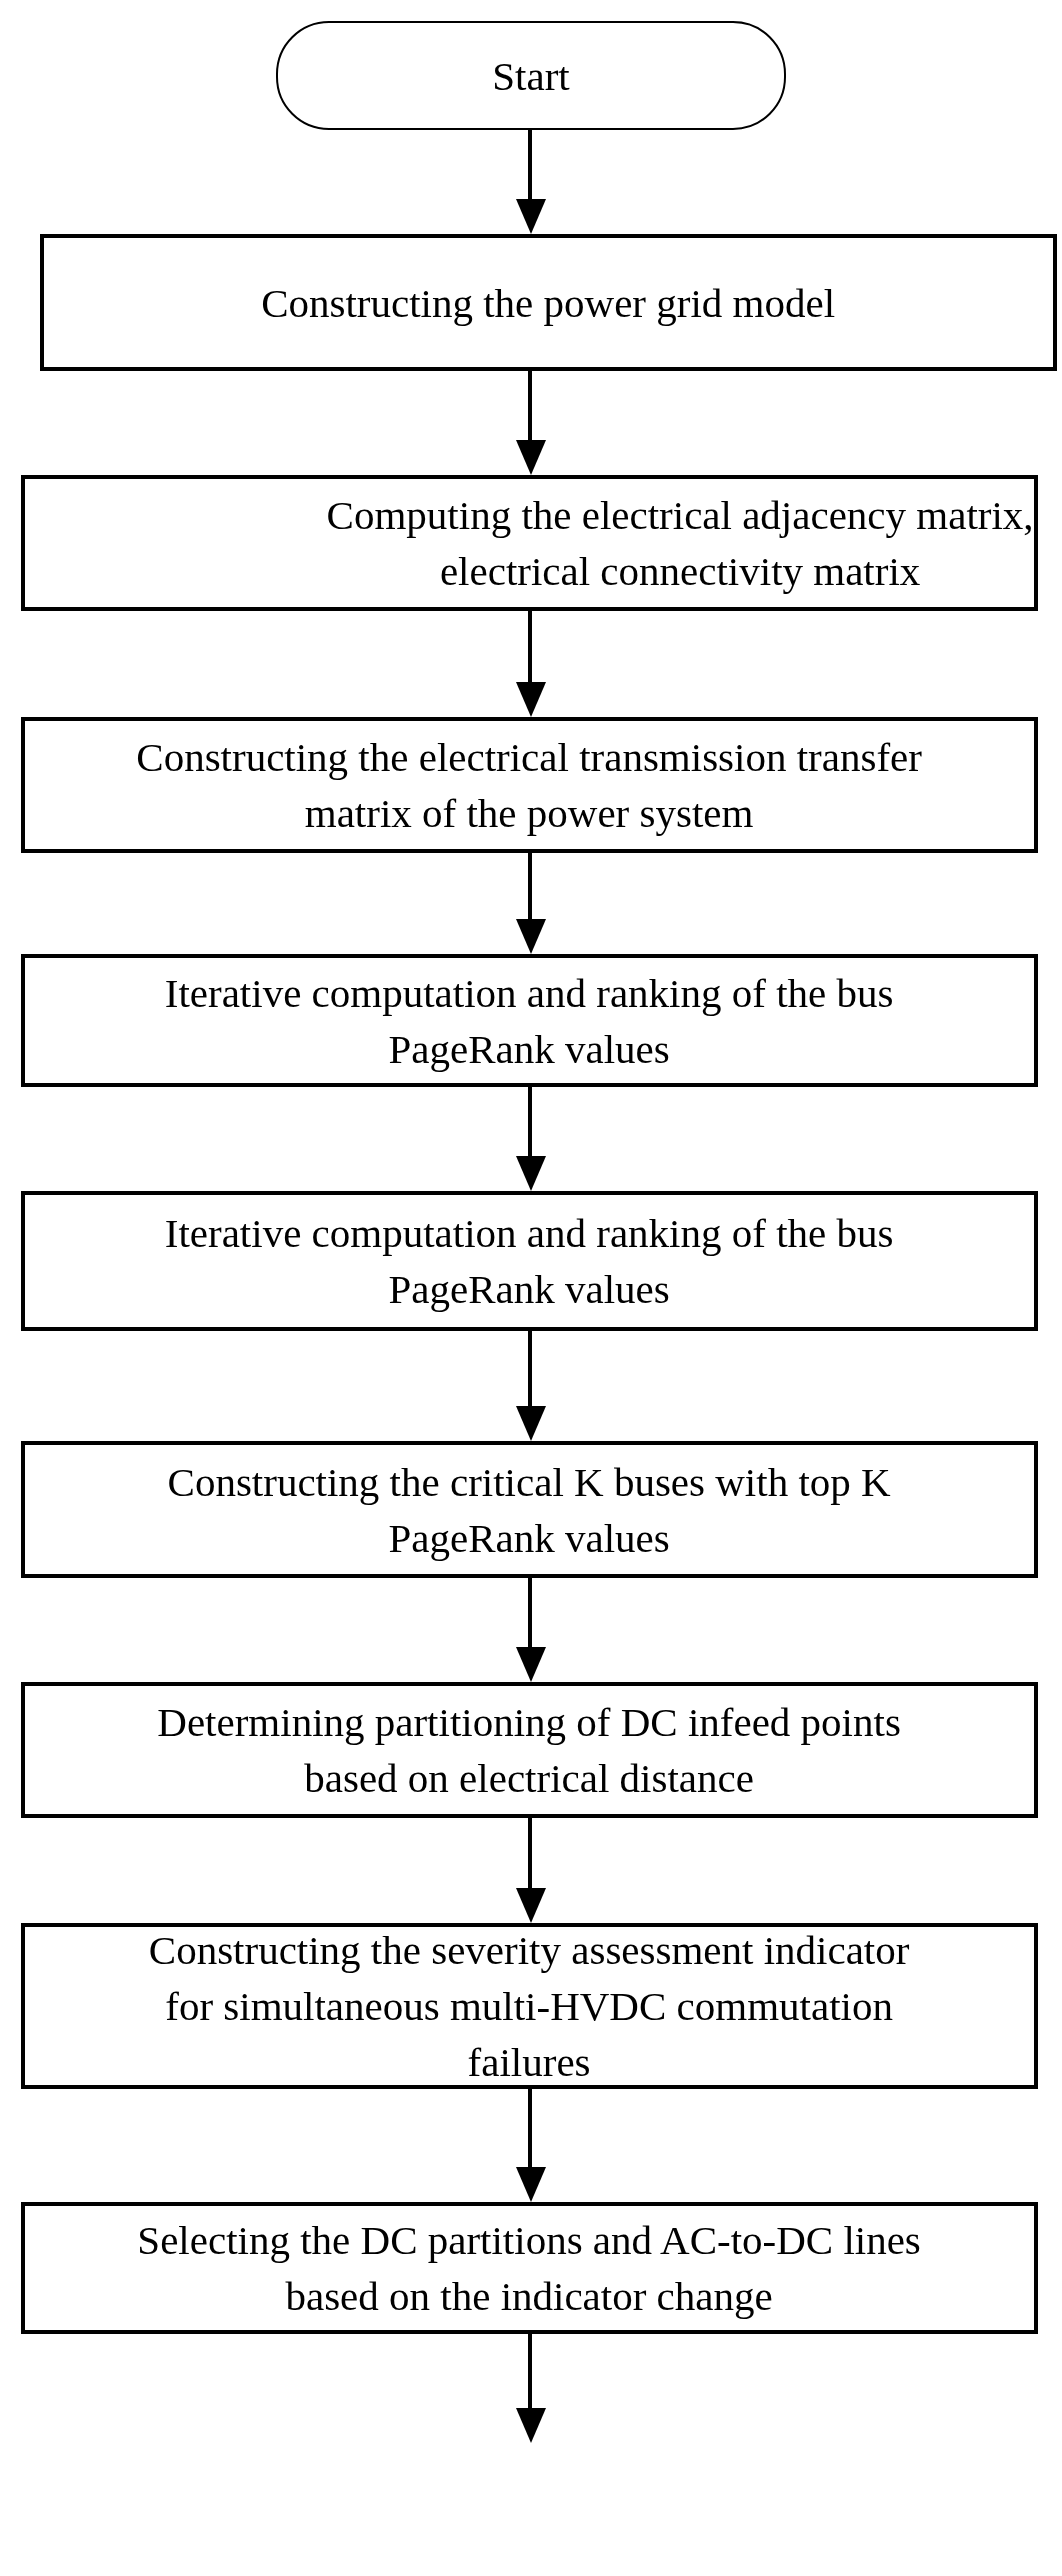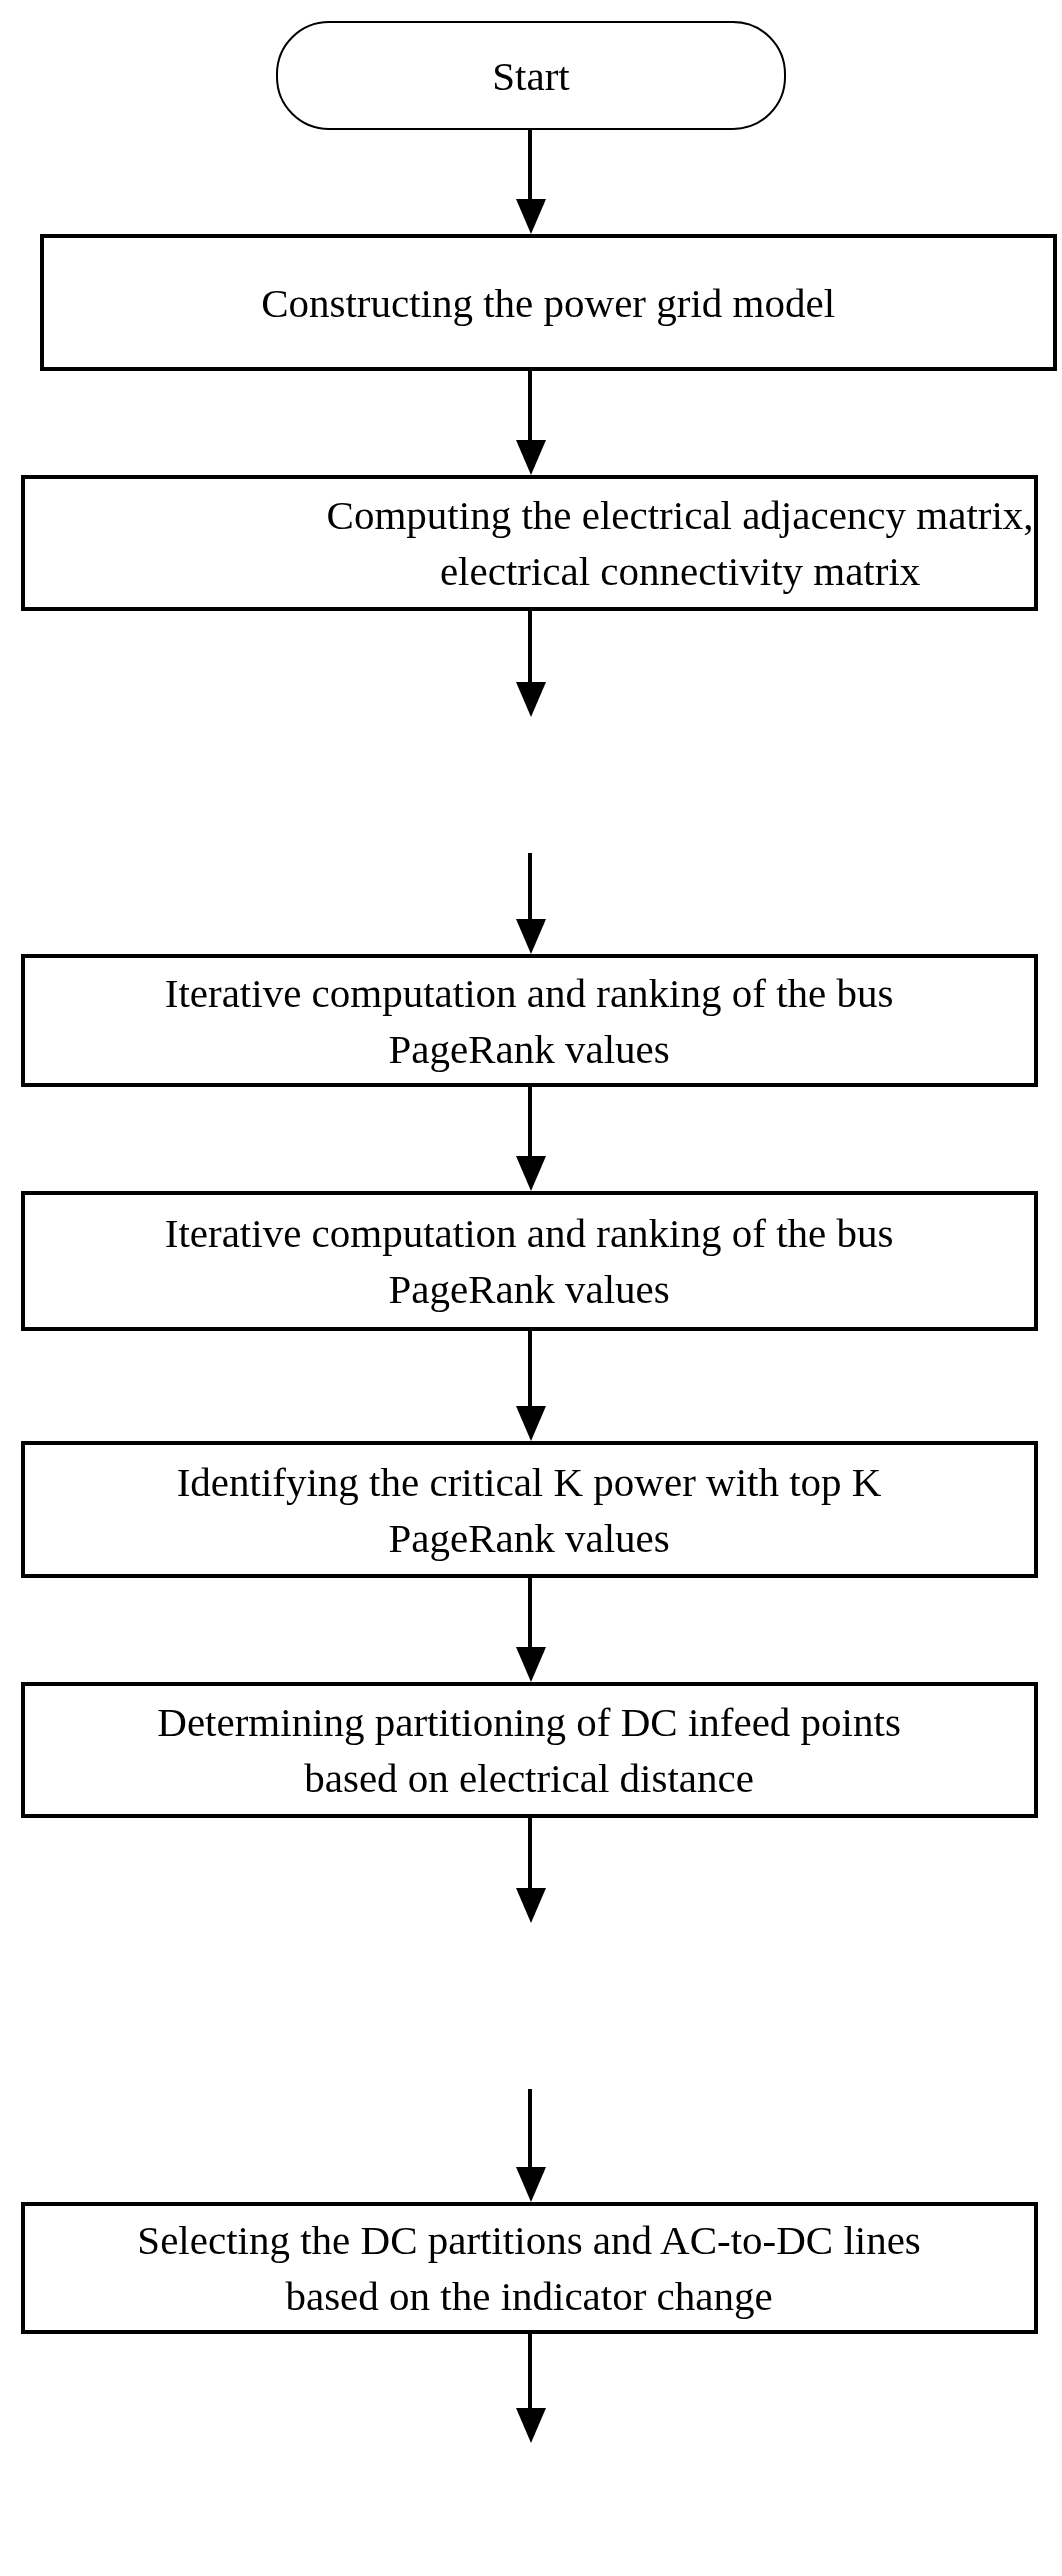--- a/index.html
+++ b/index.html
@@ -114,20 +114,24 @@
   <div class="node process p2">
     <span class="label">Computing the electrical adjacency matrix,
 electrical connectivity matrix</span>
   </div>
 
   <div class="arrow a3">
     <div class="arrow-line"></div>
     <div class="arrow-head"></div>
   </div>
 
+  <div class="node process p3">
+    <span class="label">Constructing the electrical transmission transfer
+matrix of the power system</span>
+  </div>
 
   <div class="arrow a4">
     <div class="arrow-line"></div>
     <div class="arrow-head"></div>
   </div>
 
   <div class="node process p4">
     <span class="label">Iterative computation and ranking of the bus
 PageRank values</span>
   </div>
@@ -141,39 +145,44 @@
     <span class="label">Iterative computation and ranking of the bus
 PageRank values</span>
   </div>
 
   <div class="arrow a6">
     <div class="arrow-line"></div>
     <div class="arrow-head"></div>
   </div>
 
   <div class="node process p6">
-    <span class="label">Identifying the critical K power with top K
+    <span class="label">Constructing the critical K buses with top K
 PageRank values</span>
   </div>
 
   <div class="arrow a7">
     <div class="arrow-line"></div>
     <div class="arrow-head"></div>
   </div>
 
   <div class="node process p7">
     <span class="label">Determining partitioning of DC infeed points
 based on electrical distance</span>
   </div>
 
   <div class="arrow a8">
     <div class="arrow-line"></div>
     <div class="arrow-head"></div>
   </div>
 
+  <div class="node process p8">
+    <span class="label">Constructing the severity assessment indicator
+for simultaneous multi-HVDC commutation
+failures</span>
+  </div>
 
   <div class="arrow a9">
     <div class="arrow-line"></div>
     <div class="arrow-head"></div>
   </div>
 
   <div class="node process p9">
     <span class="label">Selecting the DC partitions and AC-to-DC lines
 based on the indicator change</span>
   </div>

